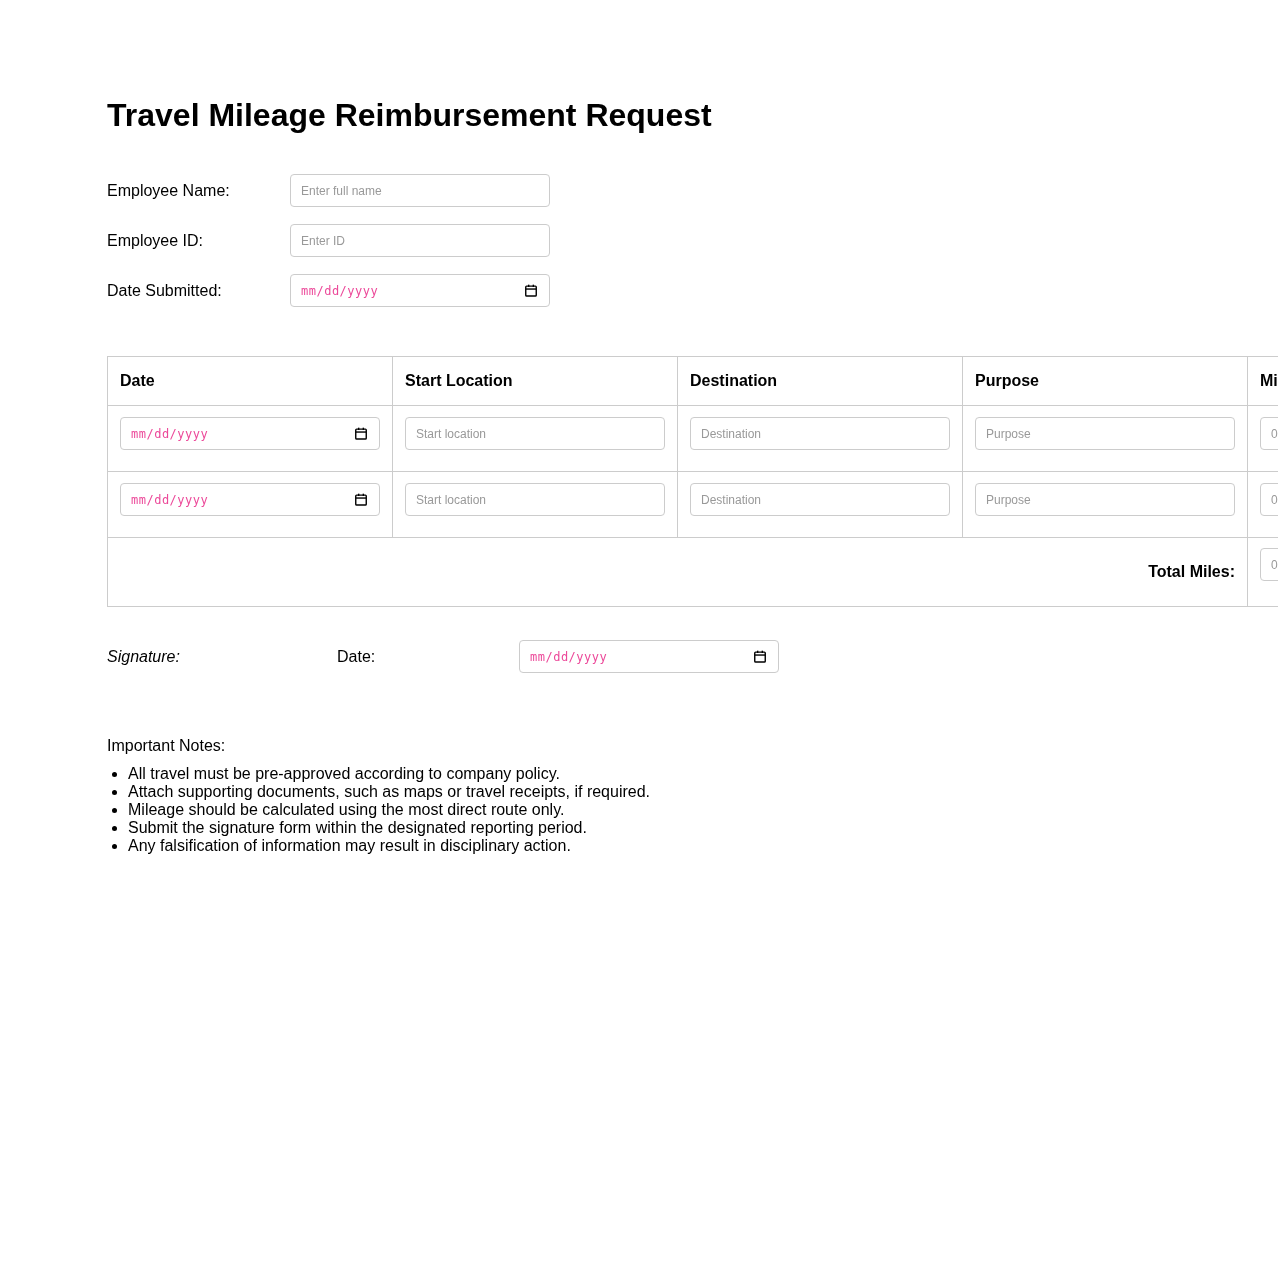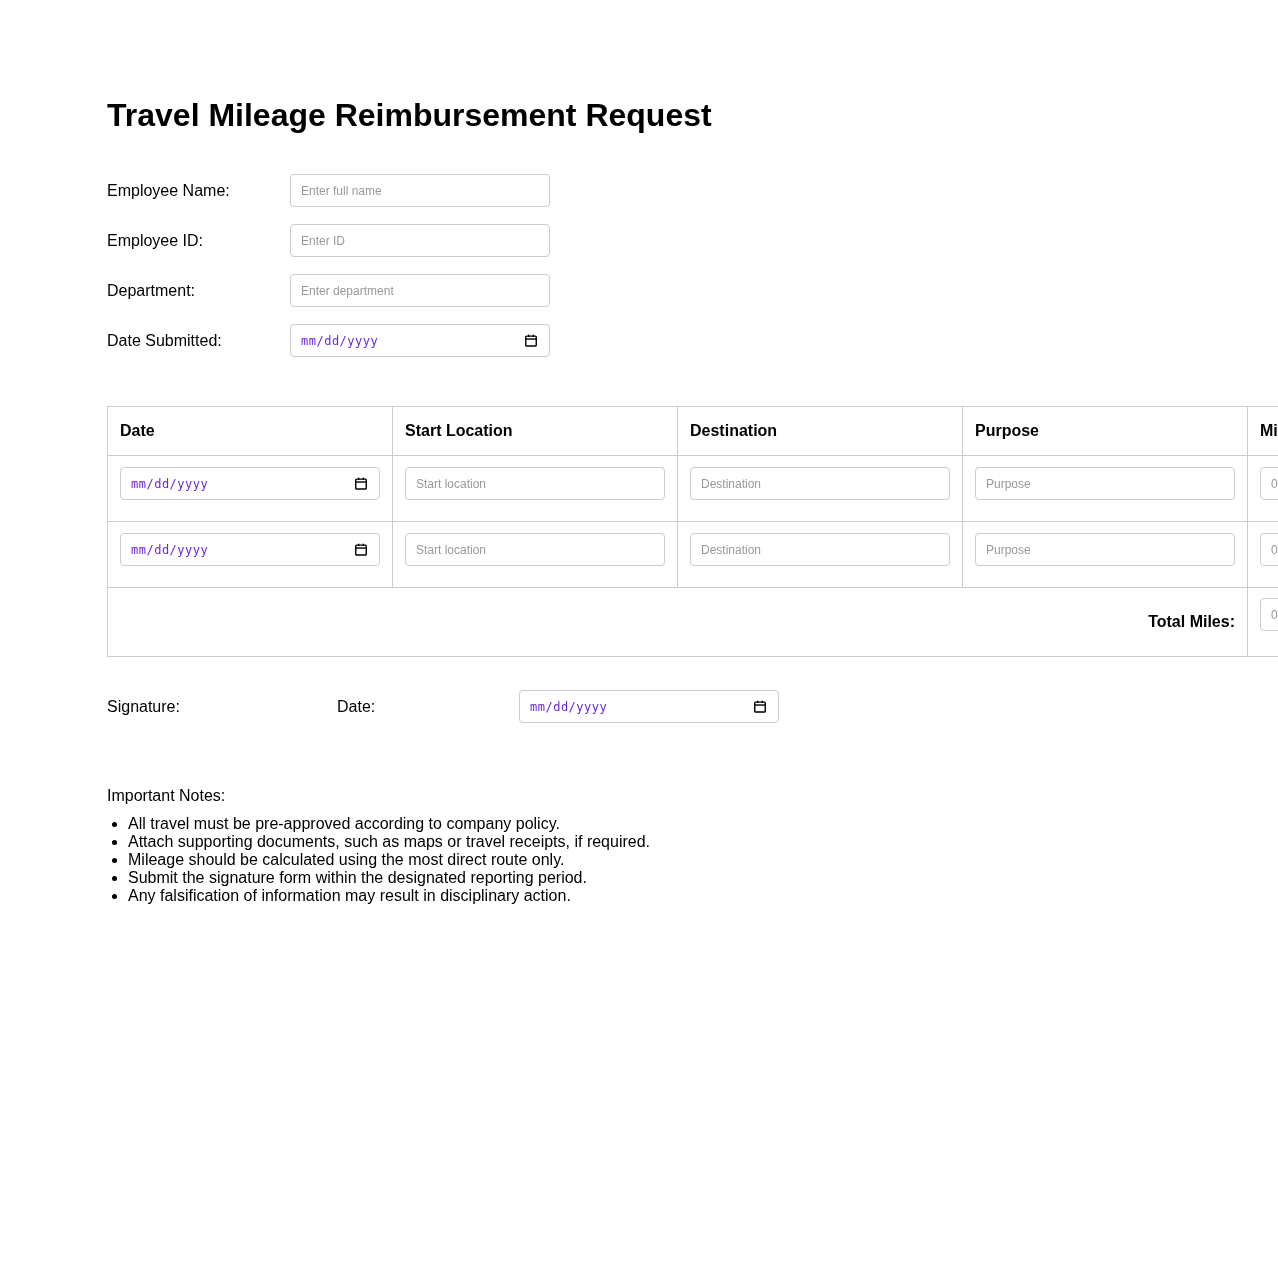--- a/index.html
+++ b/index.html
@@ -57,21 +57,21 @@
     background: #ffffff;
     display: flex;
     align-items: center;
     justify-content: space-between;
     cursor: default;
   }
   .date-text {
     font-family: "DejaVu Sans Mono", monospace;
     font-size: 12px;
     letter-spacing: 0.5px;
-    color: #6d28d9;
+    color: #ec4899;
   }
   .cal-icon { display: flex; align-items: center; }
   
   table.mileage {
     border-collapse: collapse;
     table-layout: fixed;
     width: 1425px;
     margin-top: 49px;
   }
   table.mileage th {
@@ -99,21 +99,21 @@
     padding: 10px 12px 25px 12px;
     vertical-align: top;
   }
   
   .sig-row {
     display: flex;
     align-items: center;
     height: 33px;
     margin-top: 33px;
   }
-  .sig-row .slabel { width: 183px; flex: 0 0 183px; }
+  .sig-row .slabel { width: 183px; flex: 0 0 183px; font-style: italic; }
   .sig-row .dlabel { width: 182px; flex: 0 0 182px; margin-left: 47px; }
   
   .notes { margin-top: 64px; }
   .notes-title { font-weight: normal; margin: 0 0 10px 0; }
   ul.notes-list { margin: 0; padding-left: 21px; }
   ul.notes-list li { line-height: 18px; }
 </style>
 </head>
 <body>
 
@@ -122,24 +122,20 @@
   <h1 class="page-title">Travel Mileage Reimbursement Request</h1>
 
   <div class="fields">
     <div class="field-row">
       <span class="flabel">Employee Name:</span>
       <input type="text" class="text-input" placeholder="Enter full name" style="">
     </div>
     <div class="field-row">
       <span class="flabel">Employee ID:</span>
       <input type="text" class="text-input" placeholder="Enter ID" style="">
-    </div>
-    <div class="field-row">
-      <span class="flabel">Department:</span>
-      <input type="text" class="text-input" placeholder="Enter department" style="">
     </div>
     <div class="field-row">
       <span class="flabel">Date Submitted:</span>
       <div class="date-input">
         <span class="date-text">mm/dd/yyyy</span>
         <span class="cal-icon">
           <svg width="14" height="15" viewBox="0 0 24 24" fill="none" stroke="#000000" stroke-width="2.4">
             <rect x="3" y="4.5" width="18" height="17" rx="1.5"></rect>
             <line x1="3" y1="9.5" x2="21" y2="9.5"></line>
             <line x1="8" y1="2" x2="8" y2="6"></line>

